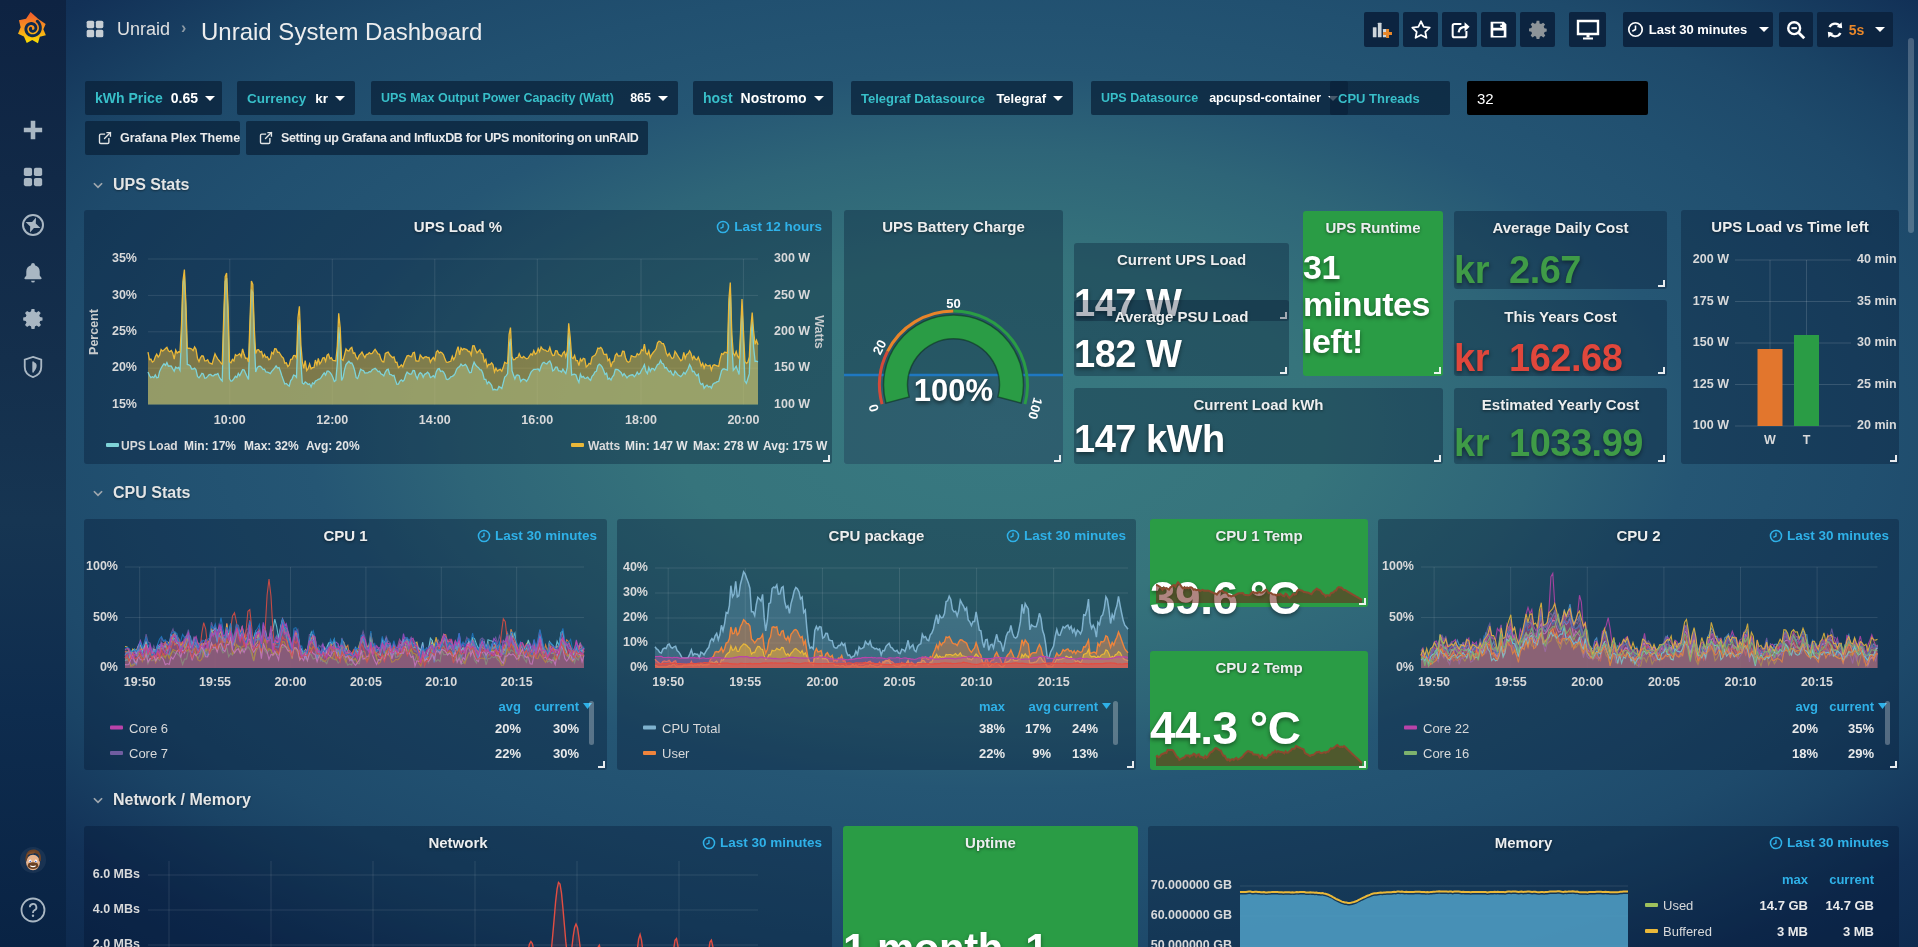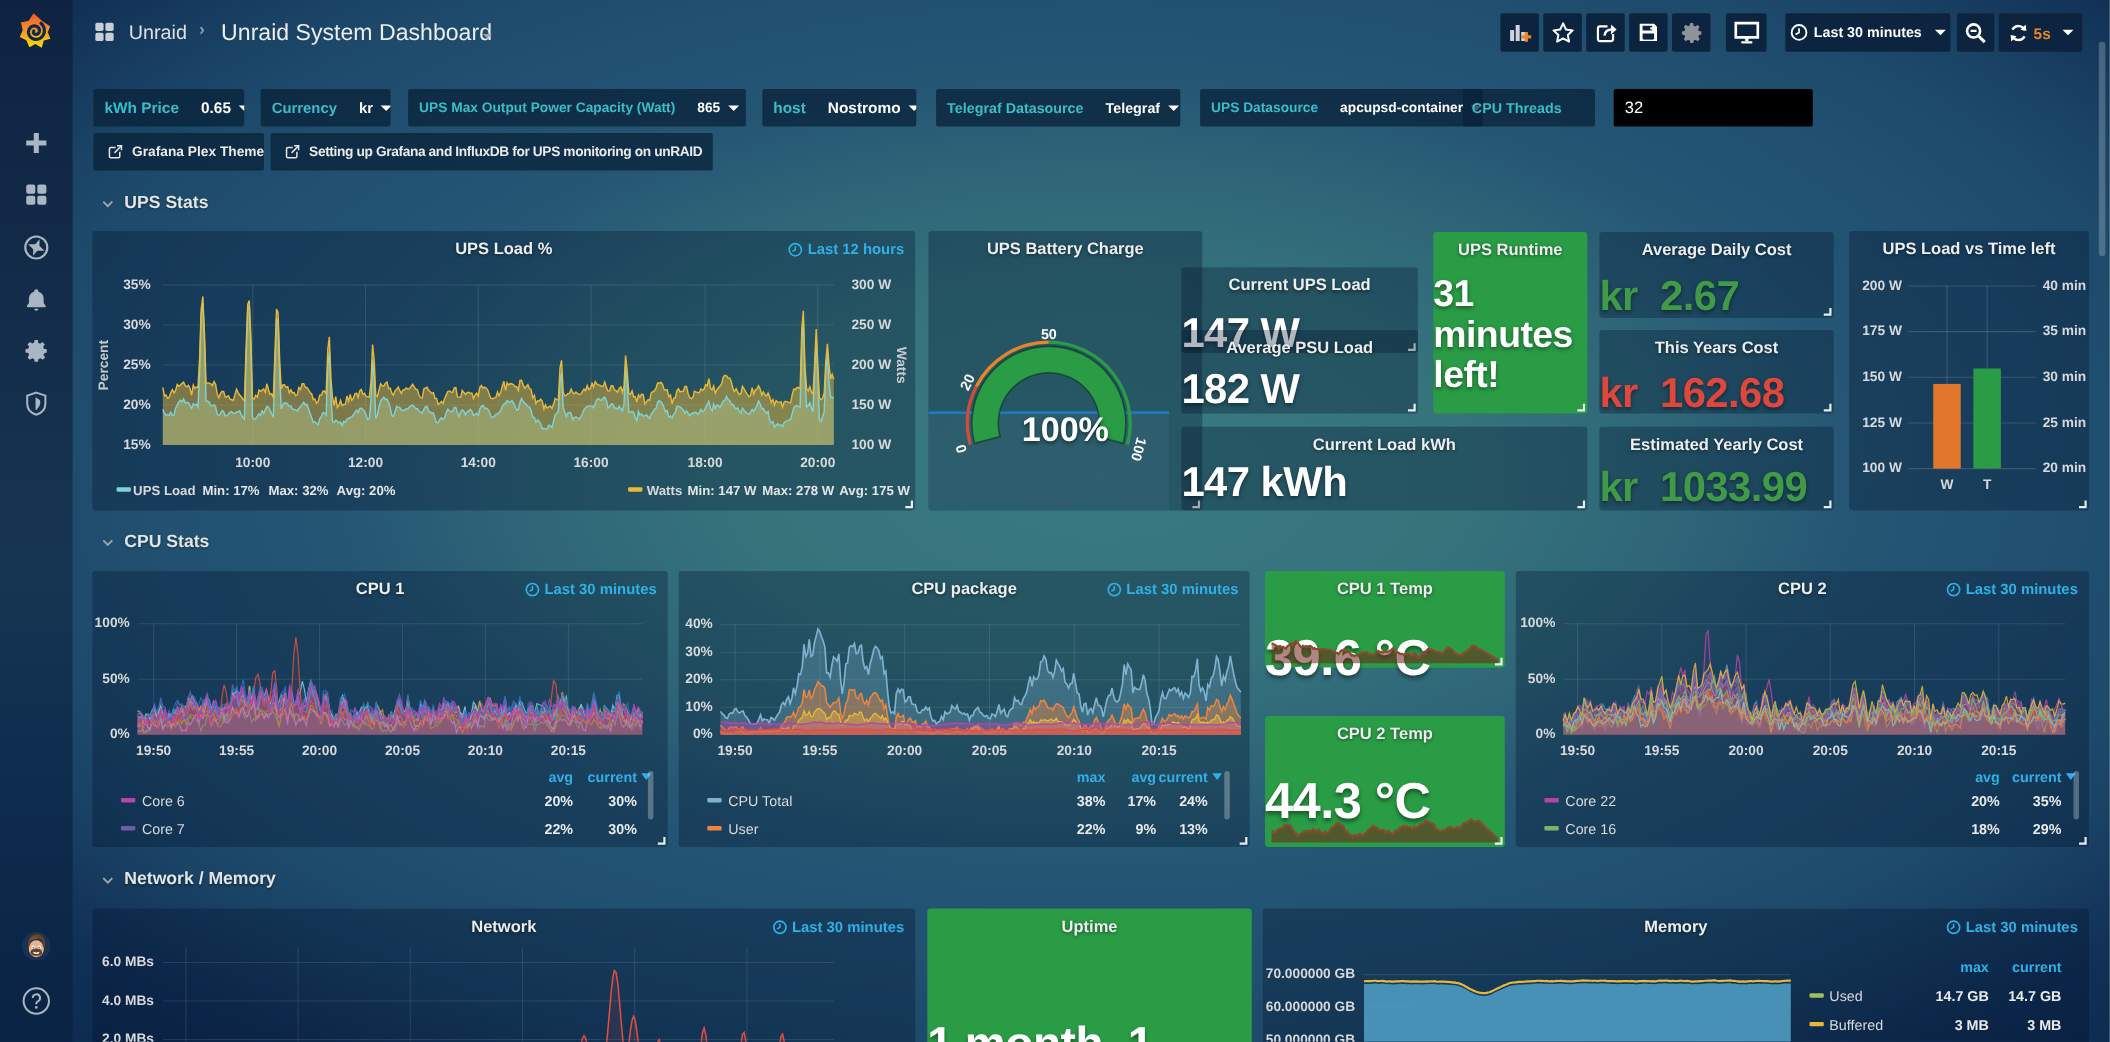--- a/index.html
+++ b/index.html
@@ -8,21 +8,21 @@
  rgb(33,80,112) 80%, rgb(30,74,107) 92%, rgb(26,67,101) 100%, rgb(18,49,87) 114%, rgb(12,40,76) 131%);}
 .abs{position:absolute}
 .panel{position:absolute;background:rgba(0,12,40,0.30);border-radius:3px}
 .panel .rh{position:absolute;right:2px;bottom:2px;width:7px;height:7px;border-right:2px solid rgba(255,255,255,0.9);border-bottom:2px solid rgba(255,255,255,0.9)}
 .ptitle{position:absolute;top:8px;left:0;right:0;text-align:center;font-size:15px;font-weight:700;color:#eceeef;text-shadow:0 1px 3px rgba(0,0,0,.5)}
 .tlabel{position:absolute;top:9px;right:10px;font-size:13.5px;font-weight:700;color:#2fb1e8;display:flex;align-items:center;gap:4px}
 .bigval{position:absolute;left:0;right:0;text-align:left;font-weight:700;color:#fff;text-shadow:0 2px 4px rgba(0,0,0,.45);letter-spacing:-0.5px}
 .navbtn{position:absolute;top:12px;height:35px;background:#0c2440;border-radius:2px;display:flex;align-items:center;justify-content:center}
 .vbox{position:absolute;top:81px;height:34px;background:rgba(9,34,58,0.75);border-radius:2px;display:flex;align-items:center;justify-content:space-between;padding:0 10px;white-space:nowrap;overflow:hidden}
 .vlab{color:#38bfc9;font-size:13px;font-weight:700}
-.vval{color:#fff;font-size:13.5px;font-weight:700;margin-left:20px}
+.vval{color:#fff;font-size:13.5px;font-weight:700;margin-left:8px}
 .lbox{position:absolute;top:121px;height:34px;background:rgba(9,34,58,0.75);border-radius:2px;display:flex;align-items:center;padding:0 12px;white-space:nowrap;color:#e9eaeb;font-size:12.5px;font-weight:700;gap:8px;overflow:hidden}
 .rowhead{position:absolute;display:flex;align-items:center;gap:8px;color:#e3e5e6;font-size:16px;font-weight:700;text-shadow:0 1px 2px rgba(0,0,0,.4)}
 </style></head><body>
 <div class="abs" style="left:0;top:0;width:66px;height:947px;background:linear-gradient(180deg,#0e2342 0%,#142f4c 38%,#163552 55%,#0e2c4e 75%,#092344 100%);"></div>
 <div class="abs" style="left:15px;top:11px"><svg width="34" height="34" viewBox="0 0 64 64">
 <defs>
         <linearGradient id="glg" x1="0" y1="1" x2="0" y2="0">
           <stop offset="0" stop-color="#FAE100"></stop>
           <stop offset="0.5" stop-color="#F79520"></stop>
           <stop offset="1" stop-color="#F1582C"></stop>
@@ -74,21 +74,21 @@
       <circle cx="13" cy="18.8" r="1.2" fill="#a9b7c3" stroke="none"></circle>
     </svg></div>
 <div class="abs" style="left:85px;top:19px"><svg width="20" height="20" viewBox="0 0 24 24" fill="#c7ced4">
       <rect x="2" y="2" width="9" height="9" rx="2"></rect>
       <rect x="13" y="2" width="9" height="9" rx="2"></rect>
       <rect x="2" y="13" width="9" height="9" rx="2"></rect>
       <rect x="13" y="13" width="9" height="9" rx="2"></rect>
     </svg></div>
 <div class="abs" style="left:117px;top:19px;font-size:18px;color:#dfe0e1">Unraid</div>
 <div class="abs" style="left:181px;top:19px;font-size:16px;color:#8d9aa5;font-weight:700">›</div>
-<div class="abs" style="left:201px;top:18px;font-size:21px;color:#ecedee">Unraid System Dashboard</div>
+<div class="abs" style="left:201px;top:18px;font-size:24px;color:#ecedee">Unraid System Dashboard</div>
 <div class="abs" style="left:432px;top:24px"><span style="display:inline-block;width:0;height:0;border-left:4px solid transparent;border-right:4px solid transparent;border-top:4px solid #9aa7b1;vertical-align:middle;margin-left:7px"></span></div>
 <div class="navbtn" style="left:1364px;width:35px">
     <svg width="22" height="22" viewBox="0 0 24 24">
       <g fill="#cfd6db">
         <rect x="2" y="9" width="4" height="11" rx="0.5"></rect>
         <rect x="7.5" y="4" width="4" height="16" rx="0.5"></rect>
         <rect x="13" y="11" width="4" height="9" rx="0.5"></rect>
       </g>
       <path d="M16.5 11h3.2v3.2h3.2v3.2h-3.2v3.2h-3.2v-3.2h-3.2v-3.2h3.2z" fill="#e8872a"></path>
     </svg>
@@ -283,21 +283,21 @@
       <text x="160" y="240" fill="#e3e5e6" font-size="12" font-weight="700" text-anchor="start">Max: 32%</text>
       <text x="222" y="240" fill="#e3e5e6" font-size="12" font-weight="700" text-anchor="start">Avg: 20%</text>
       <rect x="487" y="233" width="13" height="4" rx="1" fill="#EAB839"></rect>
       <text x="504" y="240" fill="#d8d9da" font-size="12" font-weight="700" text-anchor="start">Watts</text>
       <text x="541" y="240" fill="#e3e5e6" font-size="12" font-weight="700" text-anchor="start">Min: 147 W</text>
       <text x="609" y="240" fill="#e3e5e6" font-size="12" font-weight="700" text-anchor="start">Max: 278 W</text>
       <text x="679" y="240" fill="#e3e5e6" font-size="12" font-weight="700" text-anchor="start">Avg: 175 W</text>
     </svg>
     <div class="rh"></div>
   </div>
-<div class="panel" style="left:844px;top:210px;width:249px;height:254px;">
+<div class="panel" style="left:844px;top:210px;width:219px;height:254px;">
     <div class="ptitle" style="top:8px">UPS Battery Charge</div>
     <svg width="219" height="254" style="position:absolute;left:0;top:0">
       <rect x="0" y="166" width="219" height="88" fill="rgba(90,140,170,0.14)"></rect>
       <line x1="0" y1="165" x2="219" y2="165" stroke="#1f78c1" stroke-width="2.5"></line>
       <path d="M 36.6 194.5 A 75.5 75.5 0 0 1 42.2 140.7 L 44.9 142.1 A 72.5 72.5 0 0 0 39.5 193.8 Z" fill="#d44a3a"></path>
       <path d="M 42.2 140.7 A 75.5 75.5 0 0 1 109.5 99.5 L 109.5 102.5 A 72.5 72.5 0 0 0 44.9 142.1 Z" fill="#e8842a"></path>
       <path d="M 109.5 99.5 A 75.5 75.5 0 0 1 182.4 194.5 L 179.5 193.8 A 72.5 72.5 0 0 0 109.5 102.5 Z" fill="#2a9c45"></path>
       <path d="M 41.9 193.1 A 70 70 0 1 1 177.1 193.1 L 153.9 186.9 A 46 46 0 1 0 65.1 186.9 Z" fill="#2a9c45" stroke="rgba(10,40,30,0.55)" stroke-width="1.5"></path>
       <text x="109.5" y="95.0" fill="#fff" font-size="13" font-weight="700" text-anchor="middle" dominant-baseline="middle" transform="rotate(0 109.5 95.0)">50</text>
       <text x="36.4" y="137.8" fill="#fff" font-size="13" font-weight="700" text-anchor="middle" dominant-baseline="middle" transform="rotate(-63 36.4 137.8)">20</text>

